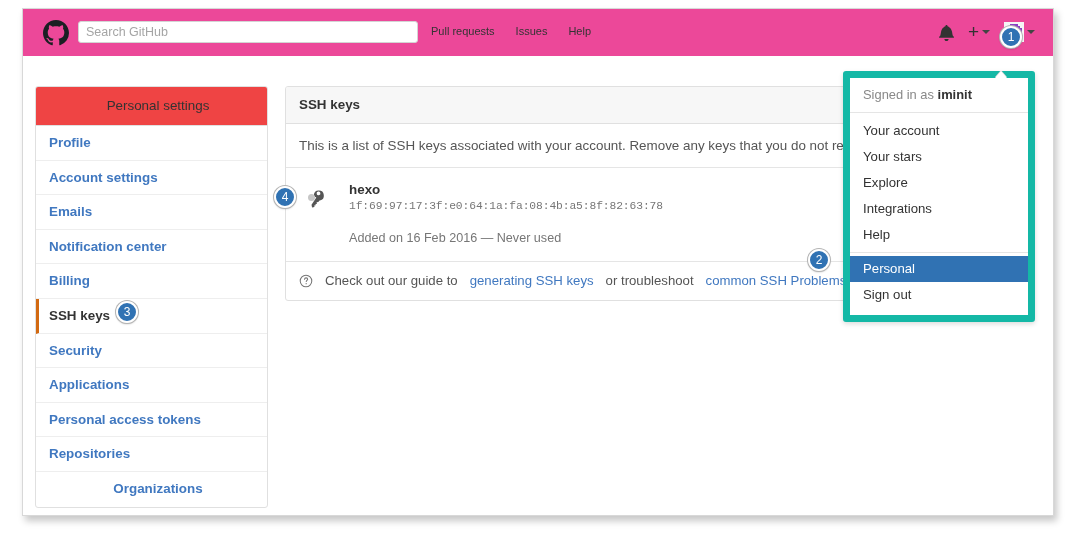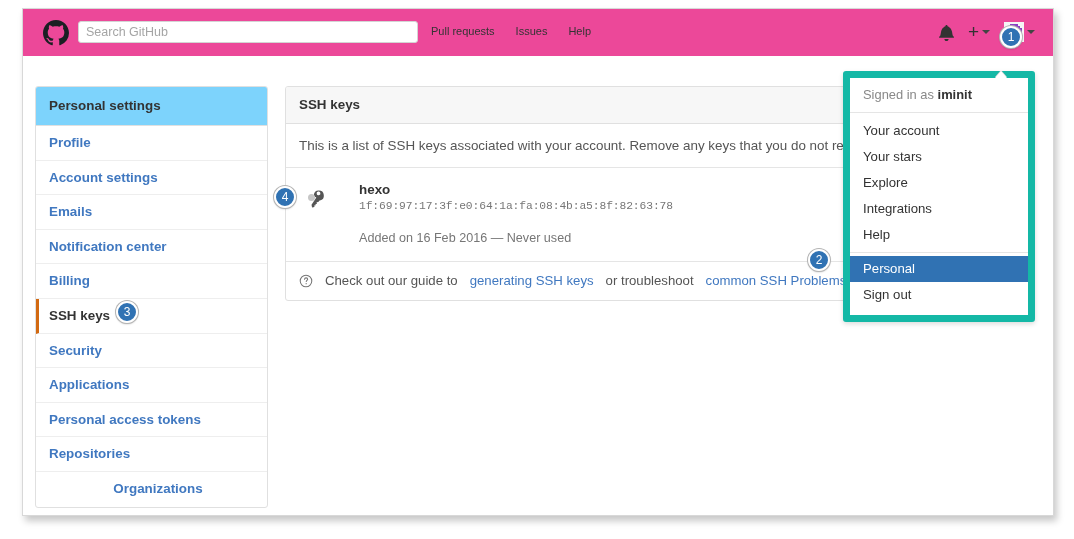--- a/index.html
+++ b/index.html
@@ -120,25 +120,26 @@
     width: 231px;
     border: 1px solid #e0e0e0;
     border-radius: 3px;
     background: #fff;
     overflow: hidden;
   }
   .sidebar-header {
     height: 38px;
     line-height: 38px;
     padding-left: 13px;
-    background: #7dd3fc;
+    background: #ef4444;
     border-bottom: 1px solid #e0e0e0;
     font-size: 13.4px;
-    font-weight: bold;
-    color: #333;
+    font-weight: normal;
+    color: #333;
+    text-align: center;
   }
   .sidebar-item {
     height: 34.6px;
     line-height: 34.6px;
     padding-left: 13px;
     border-bottom: 1px solid #eeeeee;
     font-size: 13.4px;
     color: #4078c0;
     position: relative;
     cursor: pointer;
@@ -179,21 +180,20 @@
     color: #555;
     border-bottom: 1px solid #e5e5e5;
     white-space: nowrap;
     overflow: hidden;
   }
   .key-row {
     display: flex;
     align-items: flex-start;
     padding: 14px 13px 16px 20px;
     border-bottom: 1px solid #e5e5e5;
-    gap: 10px;
   }
   .key-icon {
     width: 30px;
     height: 30px;
     color: #555;
     flex: none;
     margin-right: 13px;
     margin-top: 2px;
   }
   .key-title {

